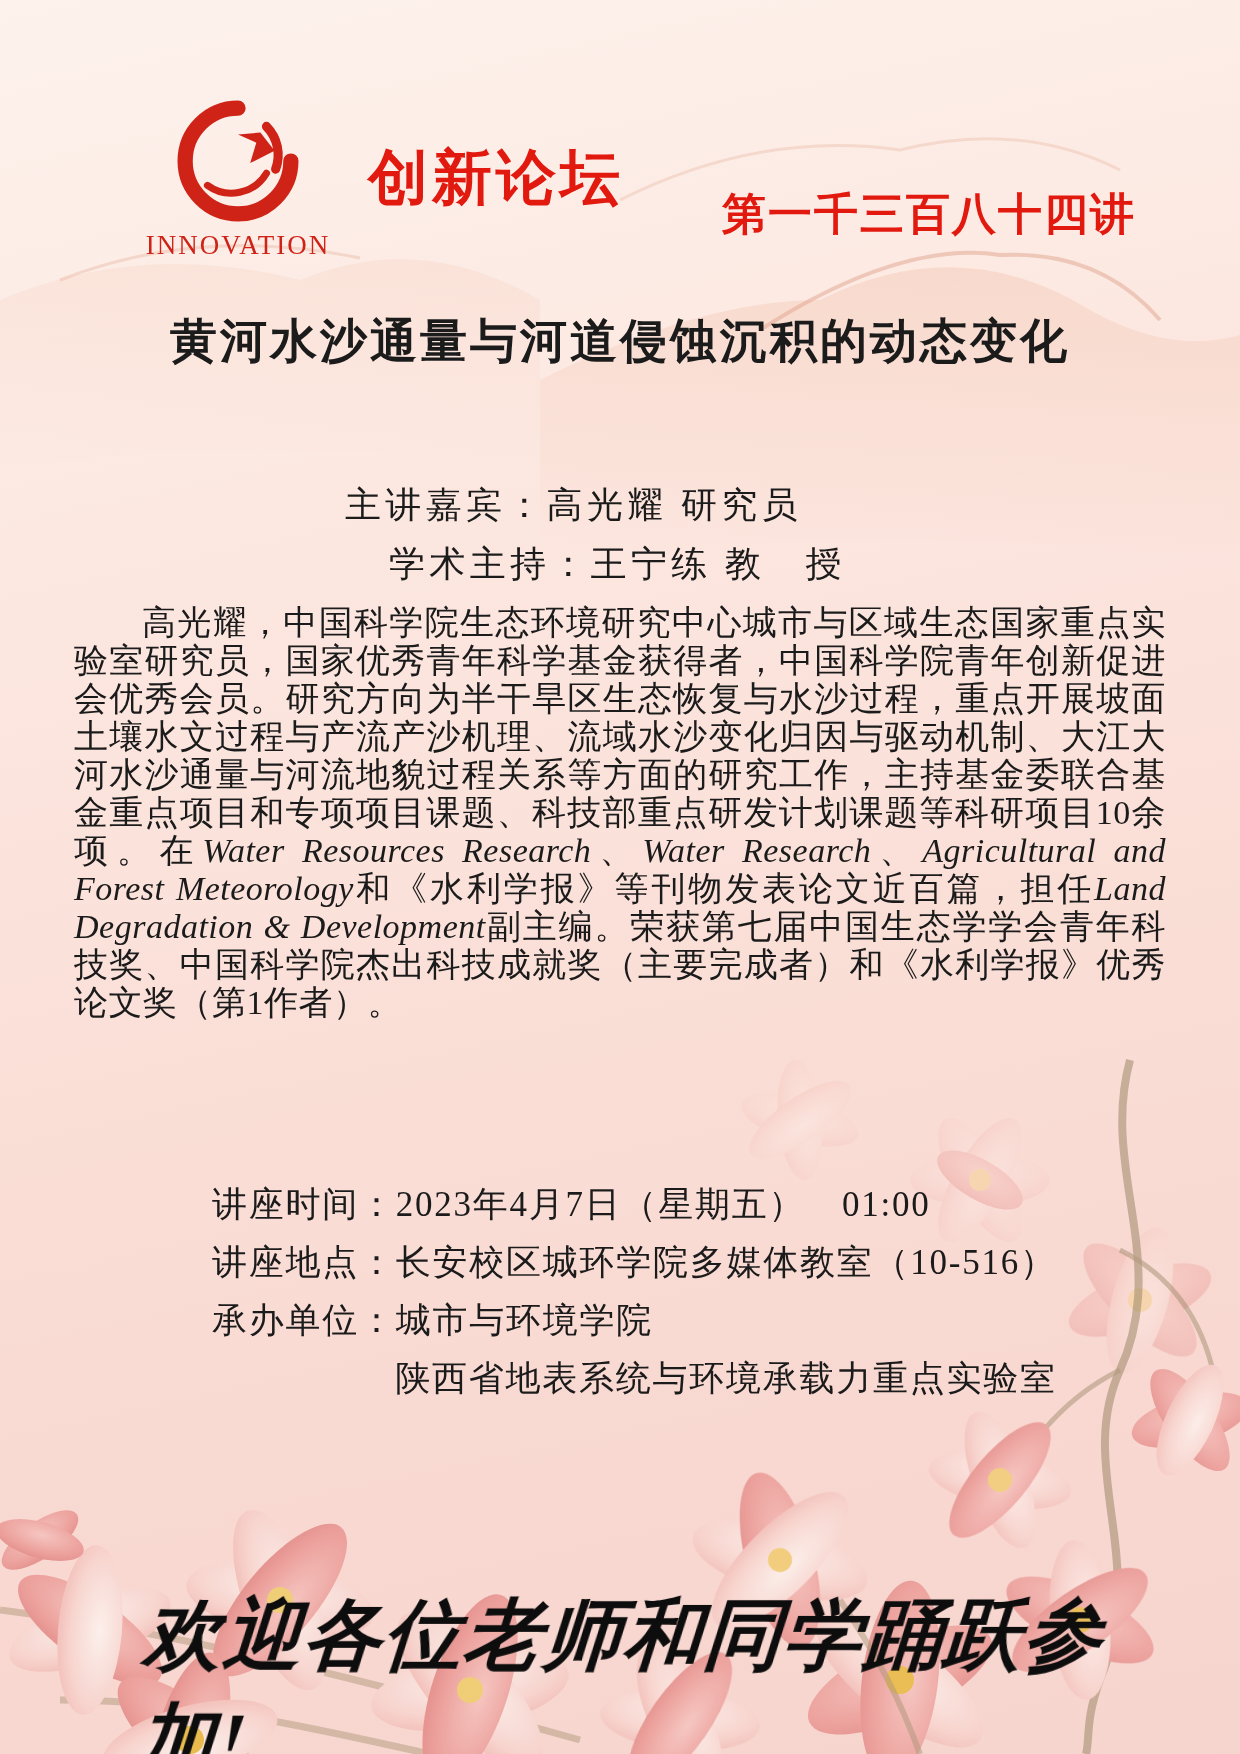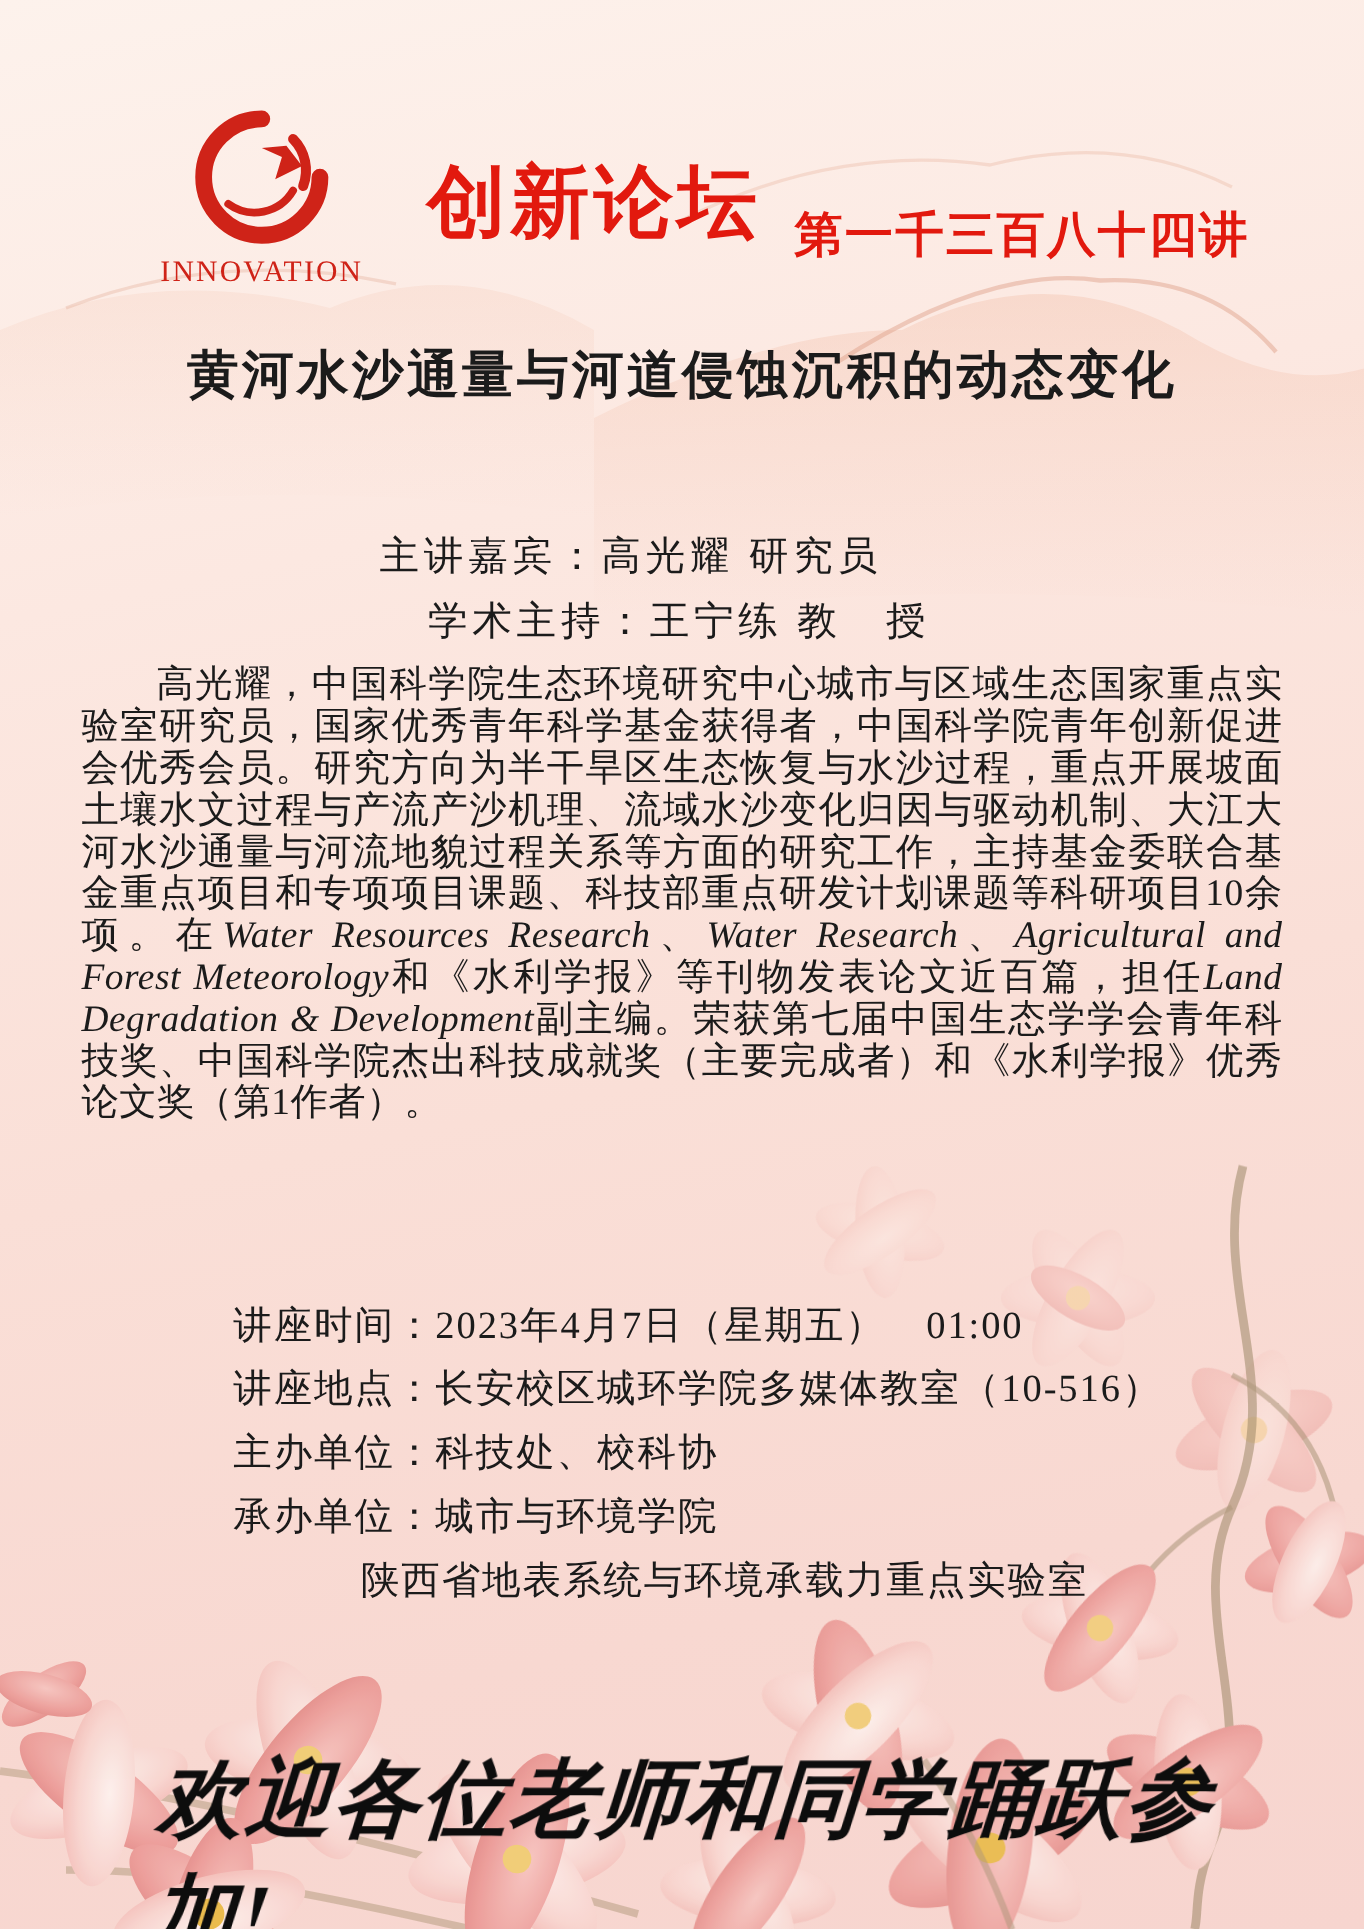--- a/index.html
+++ b/index.html
@@ -17,21 +17,21 @@
 
   
   .logo-wrap{left:128px;top:100px;width:220px;text-align:center;}
   .logo-text{
     margin-top:4px;font-family:"Liberation Serif",serif;
     font-size:27px;letter-spacing:2px;color:#cf2318;font-weight:400;
   }
   .forum-title{
     left:368px;top:148px;
     font-family:"Liberation Sans",sans-serif;font-weight:700;
-    font-size:72px;line-height:1;color:#e2190e;letter-spacing:4px;margin-left:20px;
+    font-size:60px;line-height:1;color:#e2190e;letter-spacing:4px;
   }
   .lecture-number{
     left:722px;top:192px;
     font-family:"Liberation Sans",sans-serif;font-weight:700;
     font-size:44px;line-height:1;color:#e2190e;letter-spacing:2px;
   }
 
   
   .main-title{left:0;top:318px;width:1240px;text-align:center;
     font-size:47px;font-weight:700;letter-spacing:3px;line-height:1;}
@@ -45,21 +45,21 @@
   
   .bio{
     left:74px;top:604px;width:1092px;
     font-size:34px;line-height:38px;text-align:justify;
     text-indent:2em;letter-spacing:0.5px;
   }
   .bio .latin{font-family:"Liberation Serif",serif;font-style:italic;}
 
   
   .details{left:212px;top:1176px;font-size:35px;line-height:58px;letter-spacing:0.05em;}
-  .details .indent{margin-left:116px;}
+  .details .indent{margin-left:116px;text-align:right;}
 
   
   .welcome{
     left:140px;top:1584px;width:980px;
     font-family:"Liberation Serif",serif;
     font-size:78px;font-weight:700;font-style:italic;
     letter-spacing:2px;color:#0d0d0d;
     transform:skewX(-4deg);
     z-index:3;
   }
@@ -207,20 +207,19 @@
   <div class="content main-title">黄河水沙通量与河道侵蚀沉积的动态变化</div>
 
   <div class="content speaker-line1">主讲嘉宾：高光耀 研究员</div>
   <div class="content speaker-line2">学术主持：王宁练 教　授</div>
 
   <div class="content bio"><span>高光耀，中国科学院生态环境研究中心城市与区域生态国家重点实验室研究员，国家优秀青年科学基金获得者，中国科学院青年创新促进会优秀会员。研究方向为半干旱区生态恢复与水沙过程，重点开展坡面土壤水文过程与产流产沙机理、流域水沙变化归因与驱动机制、大江大河水沙通量与河流地貌过程关系等方面的研究工作，主持基金委联合基金重点项目和专项项目课题、科技部重点研发计划课题等科研项目10余项。在</span><span class="latin">Water Resources Research</span><span>、</span><span class="latin">Water Research</span><span>、</span><span class="latin">Agricultural and Forest Meteorology</span><span>和《水利学报》等刊物发表论文近百篇，担任</span><span class="latin">Land Degradation &amp; Development</span><span>副主编。荣获第七届中国生态学学会青年科技奖、中国科学院杰出科技成就奖（主要完成者）和《水利学报》优秀论文奖（第1作者）。</span></div>
 
   <div class="content details">
     <div>讲座时间：2023年4月7日（星期五）　01:00</div>
     <div>讲座地点：长安校区城环学院多媒体教室（10-516）</div>
-    <div>主办单位：科技处、校科协</div>
     <div>承办单位：城市与环境学院</div>
     <div class="indent">陕西省地表系统与环境承载力重点实验室</div>
   </div>
 
   <div class="content welcome">欢迎各位老师和同学踊跃参加!</div>
 
 </div>
 
 </body></html>

